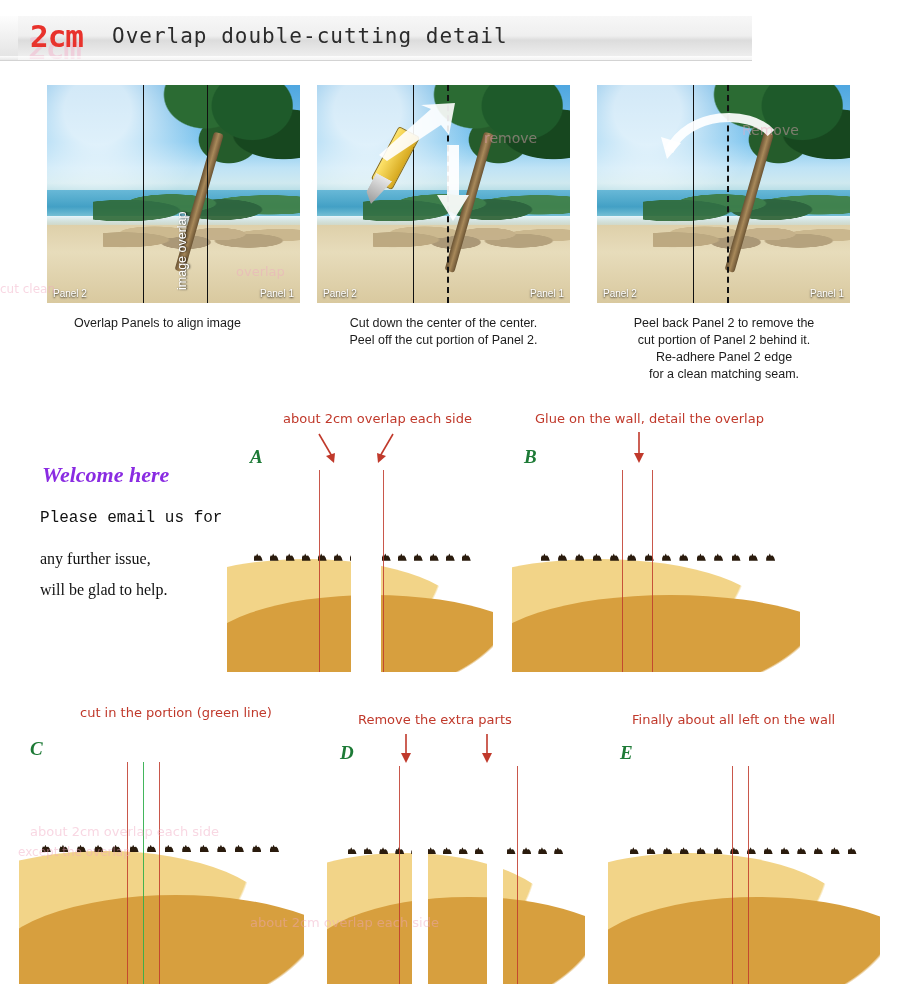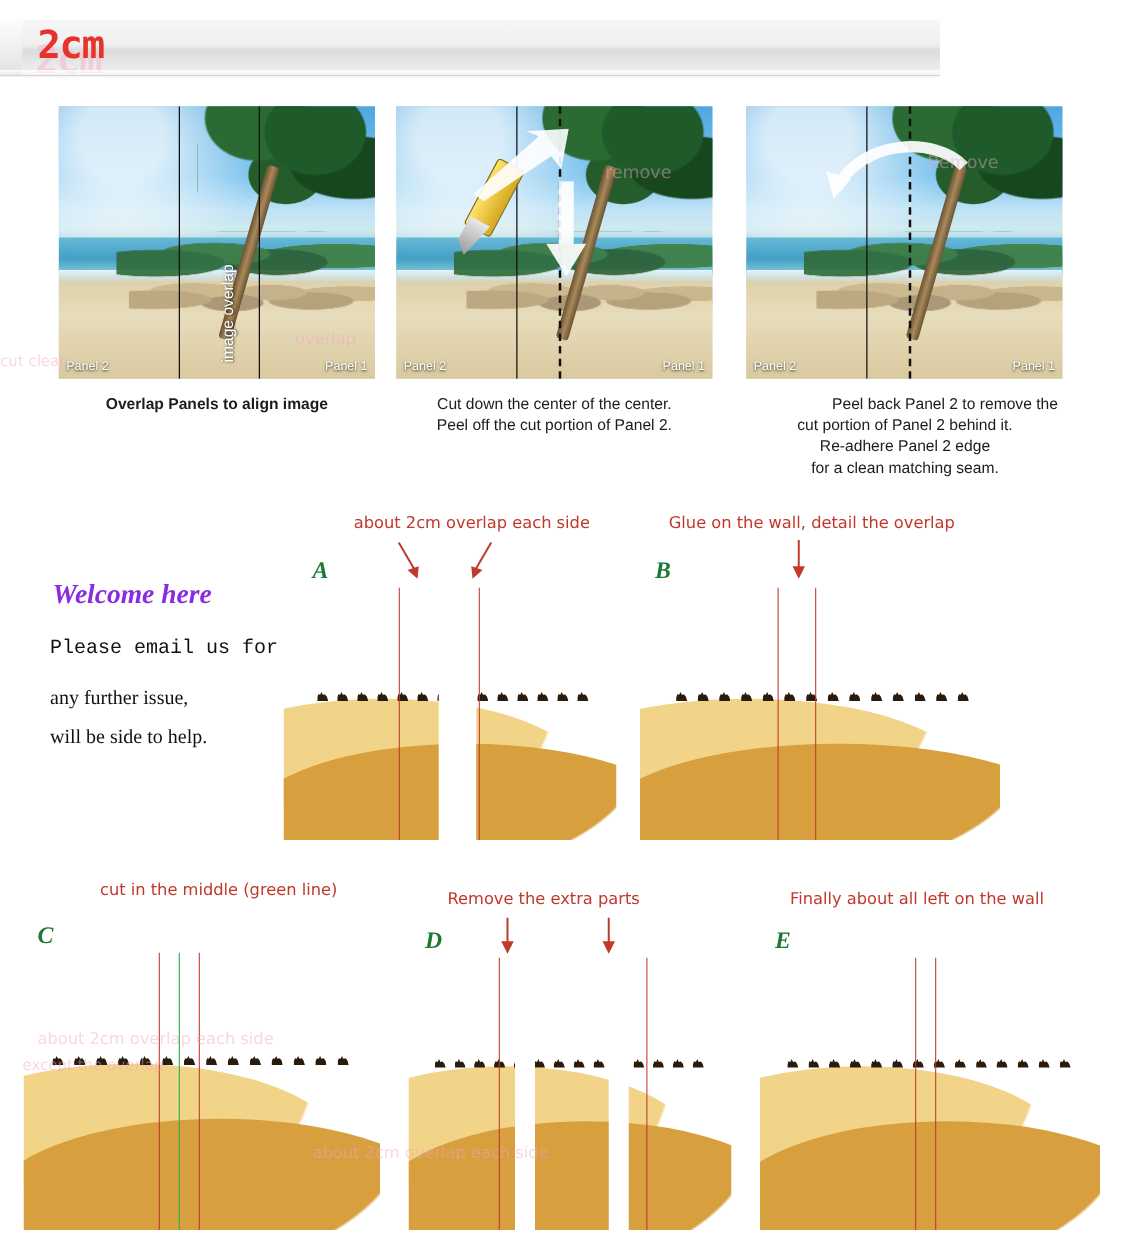--- a/index.html
+++ b/index.html
@@ -156,20 +156,21 @@
     font-family:"DejaVu Sans", sans-serif;
   }
 </style>
 </head>
 <body>
 
 <div id="header">
   <div id="header-left-bar"></div>
   <div id="header-title-2cm-ghost">2cm</div>
   <div id="header-title-2cm">2cm</div>
+  <div id="header-title-main">Overlap double-cutting detail</div>
   <div id="header-sheen"></div>
 </div>
 
 <div class="beach" style="left:47px;top:85px;width:253px;height:218px;">
   <div class="sea"></div>
   <div class="surf"></div>
   <div class="sand"></div>
   <div class="greenery"></div>
   <div class="rocks"></div>
   <div class="palm-canopy"></div>
@@ -220,34 +221,34 @@
   <div class="vline-dashed" style="left:130px;"></div>
 
   <svg class="white-arrow" style="left:62px;top:18px;" width="120" height="58" viewBox="0 0 120 58">
     <path d="M10,48 C30,8 90,6 112,30" stroke="#ffffff" stroke-width="9" fill="none" opacity="0.92"></path>
     <polygon points="2,34 22,40 8,56" fill="#ffffff" opacity="0.92"></polygon>
   </svg>
   <div class="panel-tag left">Panel 2</div>
   <div class="panel-tag right">Panel 1</div>
 </div>
 
-<div class="caption" style="left:47px;top:315px;width:253px;font-weight:bold;">Overlap Panels to align image</div>
+<div class="caption" style="left:31px;top:315px;width:253px;">Overlap Panels to align image</div>
 
 <div class="caption" style="left:317px;top:315px;width:253px;">Cut down the center of the center.</div>
 <div class="caption" style="left:317px;top:332px;width:253px;">Peel off the cut portion of Panel 2.</div>
 
-<div class="caption" style="left:622px;top:315px;width:268px;">Peel back Panel 2 to remove the</div>
+<div class="caption" style="left:590px;top:315px;width:268px;">Peel back Panel 2 to remove the</div>
 <div class="caption" style="left:590px;top:332px;width:268px;">cut portion of Panel 2 behind it.</div>
 <div class="caption" style="left:590px;top:349px;width:268px;">Re-adhere Panel 2 edge</div>
 <div class="caption" style="left:590px;top:366px;width:268px;text-align:center;">for a clean matching seam.</div>
 
 <div class="welcome-title" style="left:42px;top:462px;">Welcome here</div>
 <div class="welcome-line" style="left:40px;top:509px;font-family:Liberation Mono, monospace;">Please email us for</div>
 <div class="welcome-line" style="left:40px;top:550px;">any further issue,</div>
-<div class="welcome-line" style="left:40px;top:581px;">will be side to help.</div>
+<div class="welcome-line" style="left:40px;top:581px;">will be glad to help.</div>
 
 <div class="red-note" style="left:283px;top:411px;">about 2cm overlap each side</div>
 <svg style="position:absolute;left:316px;top:432px;" width="22" height="34" viewBox="0 0 22 34">
   <path d="M3,2 L17,26" stroke="#c0392b" stroke-width="1.6" fill="none"></path>
   <polygon points="18,31 10,24 19,21" fill="#c0392b"></polygon>
 </svg>
 <svg style="position:absolute;left:374px;top:432px;" width="22" height="34" viewBox="0 0 22 34">
   <path d="M19,2 L5,26" stroke="#c0392b" stroke-width="1.6" fill="none"></path>
   <polygon points="4,31 12,24 3,21" fill="#c0392b"></polygon>
 </svg>
@@ -300,21 +301,21 @@
       <div class="camel" style="left:63%;"></div>
     <div class="camel" style="left:70%;"></div>
       <div class="camel" style="left:77%;"></div>
     <div class="camel" style="left:84%;"></div>
       <div class="camel" style="left:91%;"></div>
   </div>
   <div class="red-line" style="left:110px;top:0;height:202px;"></div>
   <div class="red-line" style="left:140px;top:0;height:202px;"></div>
 </div>
 
-<div class="red-note" style="left:80px;top:705px;">cut in the middle (green line)</div>
+<div class="red-note" style="left:80px;top:705px;">cut in the portion (green line)</div>
 <div class="step-letter" style="left:30px;top:738px;">C</div>
 
 <div class="desert" style="left:19px;top:762px;width:285px;height:222px;">
   <div class="dune" style="left:-30%;top:40%;width:120%;height:64%;background:radial-gradient(ellipse at 50% 0%, #f2d488 0 60%, rgba(0,0,0,0) 61%);"></div>
   <div class="dune" style="left:-10%;top:60%;width:130%;height:64%;background:radial-gradient(ellipse at 40% 0%, #d79f3e 0 60%, rgba(0,0,0,0) 61%);"></div>
   <div class="caravan" style="left:8%;top:36%;width:88%;">
     <div class="camel" style="left:0%;"></div>
       <div class="camel" style="left:7%;"></div>
     <div class="camel" style="left:14%;"></div>
       <div class="camel" style="left:21%;"></div>

